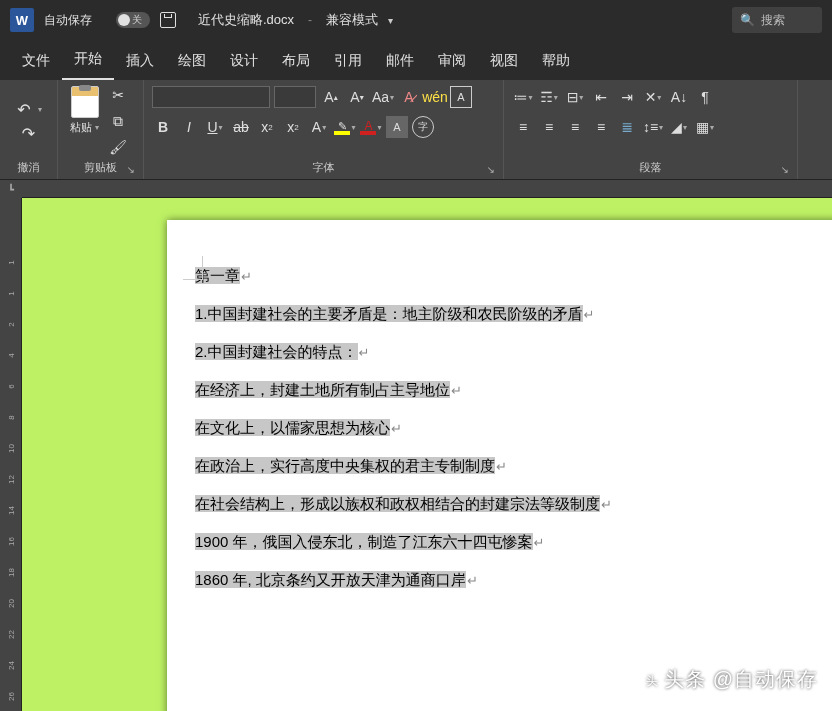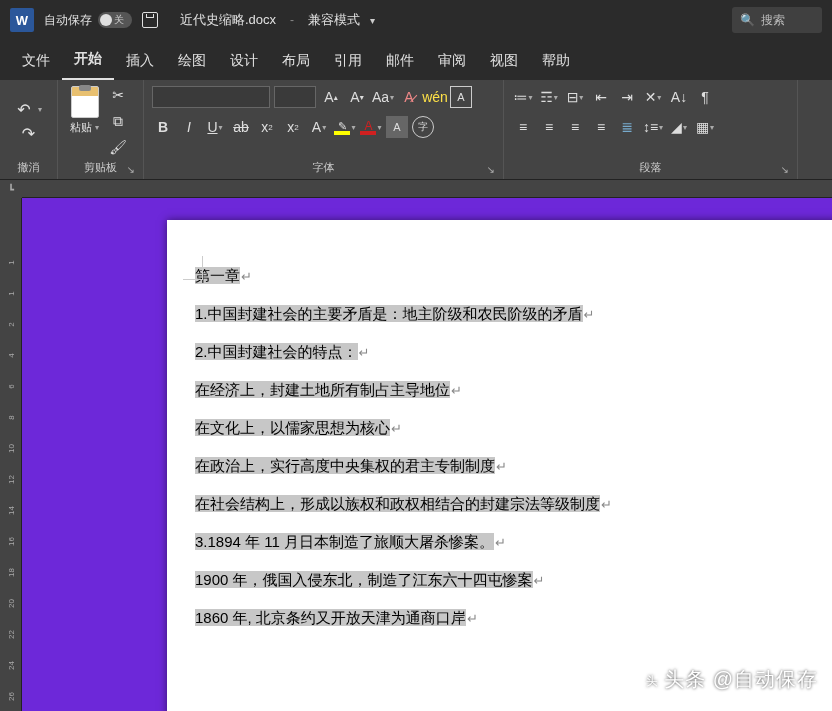--- a/index.html
+++ b/index.html
@@ -1,35 +1,35 @@
 <!DOCTYPE html>
 <html><head>
 <meta charset="utf-8">
 <style>
 * { margin: 0; padding: 0; box-sizing: border-box; font-family: "Microsoft YaHei", sans-serif; }
 body { background: #3a3a3a; width: 832px; height: 711px; overflow: hidden; color: #e0e0e0; font-size: 12px; user-select: none; }
 .titlebar { background: #2b2b2b; height: 40px; display: flex; align-items: center; padding: 0 10px; gap: 10px; }
 .w-icon { width: 24px; height: 24px; background: #2b579a; color: #fff; display: flex; align-items: center; justify-content: center; font-weight: bold; border-radius: 2px; font-size: 13px; }
-.autosave { display: flex; align-items: center; gap: 6px; font-size: 12px; color: #e0e0e0; }
+.autosave { display: flex; align-items: center; gap: 24px; font-size: 12px; color: #e0e0e0; }
 .toggle { width: 34px; height: 16px; background: #555; border-radius: 8px; position: relative; display: flex; align-items: center; }
 .toggle-dot { width: 12px; height: 12px; background: #e0e0e0; border-radius: 50%; position: absolute; left: 2px; }
 .toggle-label { font-size: 10px; color: #ccc; margin-left: 16px; }
 .save-ic { width: 16px; height: 16px; border: 1.5px solid #e0e0e0; border-radius: 2px; position: relative; }
 .save-ic::before { content: ""; position: absolute; top: 1px; left: 3px; width: 6px; height: 3px; border: 1px solid #e0e0e0; border-top: none; }
 .docname { color: #e0e0e0; margin-left: 12px; font-size: 13px; }
 .mode-sep { color: #888; margin: 0 4px; }
 .mode { color: #e0e0e0; font-size: 13px; }
 .chev { font-size: 10px; color: #ccc; }
 .spacer { flex: 1; }
 .search-box { background: #404040; height: 26px; width: 90px; border-radius: 3px; display: flex; align-items: center; padding: 0 8px; gap: 6px; color: #bbb; }
 .search-mag { font-size: 12px; }
 
 .tabs { background: #2b2b2b; height: 40px; display: flex; align-items: flex-end; padding: 0 10px; gap: 0; }
 .tab { padding: 10px 12px; color: #e0e0e0; font-size: 14px; cursor: pointer; }
-.tab.active { border-bottom: 2px solid #e0e0e0; font-weight: 700; }
+.tab.active { border-bottom: 2px solid #e0e0e0; font-weight: 400; }
 
 .ribbon { background: #444; height: 100px; display: flex; border-bottom: 1px solid #222; }
 .rgroup { border-right: 1px solid #555; display: flex; flex-direction: column; padding: 4px 8px 2px; }
 .rgroup-body { flex: 1; display: flex; align-items: flex-start; gap: 6px; }
 .rgroup-label { text-align: center; font-size: 11px; color: #ccc; padding: 2px 0; display: flex; justify-content: center; position: relative; }
 .launcher { position: absolute; right: 0; bottom: 2px; font-size: 10px; color: #aaa; cursor: pointer; }
 
 .col { display: flex; flex-direction: column; gap: 4px; align-items: center; }
 .big-btn { display: flex; flex-direction: column; align-items: center; gap: 2px; padding: 2px 4px; cursor: pointer; }
 .big-btn .lbl { font-size: 11px; color: #e0e0e0; display: flex; align-items: center; gap: 2px; }
@@ -47,21 +47,21 @@
 
 .hl { width: 16px; height: 4px; margin-top: -2px; }
 .yellow { background: #ffff00; }
 .red { background: #d02020; }
 
 .doc-area { background: #3a3a3a; height: 531px; display: flex; position: relative; }
 .ruler-v { width: 22px; background: #444; border-right: 1px solid #222; position: relative; padding-top: 80px; }
 .ruler-v .tick { position: absolute; left: 0; width: 22px; text-align: center; font-size: 8px; color: #aaa; transform: rotate(-90deg); }
 .ruler-h { height: 18px; background: #444; border-bottom: 1px solid #222; margin-left: 0; }
 .ruler-corner { position: absolute; top: 0; left: 0; width: 22px; height: 18px; background: #444; z-index: 2; display: flex; align-items: center; justify-content: center; font-size: 10px; color: #aaa; }
-.doc-scroll { flex: 1; overflow: hidden; background: #6d28d9; position: relative; }
+.doc-scroll { flex: 1; overflow: hidden; background: #bef264; position: relative; }
 .page { position: absolute; top: 40px; left: 145px; width: 680px; min-height: 700px; background: #fff; box-shadow: 0 0 8px rgba(0,0,0,0.5); padding: 44px 28px; }
 .cursor-mark { position: absolute; top: 36px; left: 16px; width: 20px; height: 24px; border: 1px solid #ccc; border-top: none; border-left: none; }
 .para { font-size: 15px; color: #000; line-height: 1.6; margin-bottom: 14px; font-family: SimSun, serif; }
 .sel { background: #c7c7c7; }
 .pm { color: #888; font-size: 13px; padding: 0 1px; }
 
 .watermark { position: absolute; bottom: 18px; right: 14px; color: #fff; font-size: 20px; font-weight: 500; text-shadow: 0 0 3px rgba(0,0,0,0.8); letter-spacing: 1px; }
 .wm-logo { display: inline-block; width: 20px; height: 20px; border: 1.5px solid #fff; border-radius: 3px; vertical-align: middle; margin-right: 2px; font-size: 12px; text-align: center; line-height: 18px; }
 </style>
 </head>
@@ -244,21 +244,20 @@
     <div class="page">
       <div class="cursor-mark"></div>
       <div>
           <div class="para"><span class="sel">第一章</span><span class="pm">↵</span></div>
           <div class="para"><span class="sel">1.中国封建社会的主要矛盾是：地主阶级和农民阶级的矛盾</span><span class="pm">↵</span></div>
           <div class="para"><span class="sel">2.中国封建社会的特点：</span><span class="pm">↵</span></div>
           <div class="para"><span class="sel">在经济上，封建土地所有制占主导地位</span><span class="pm">↵</span></div>
           <div class="para"><span class="sel">在文化上，以儒家思想为核心</span><span class="pm">↵</span></div>
           <div class="para"><span class="sel">在政治上，实行高度中央集权的君主专制制度</span><span class="pm">↵</span></div>
           <div class="para"><span class="sel">在社会结构上，形成以族权和政权相结合的封建宗法等级制度</span><span class="pm">↵</span></div>
-          <div class="para"><span class="sel">3.1894 年 11 月日本制造了旅顺大屠杀惨案。</span><span class="pm">↵</span></div>
           <div class="para"><span class="sel">1900 年，俄国入侵东北，制造了江东六十四屯惨案</span><span class="pm">↵</span></div>
           <div class="para"><span class="sel">1860 年, 北京条约又开放天津为通商口岸</span><span class="pm">↵</span></div>
         </div>
     </div>
   </div>
   <div class="watermark">
     <span class="wm-logo">头</span><span>头条 @自动保存</span>
   </div>
 </div>
 

